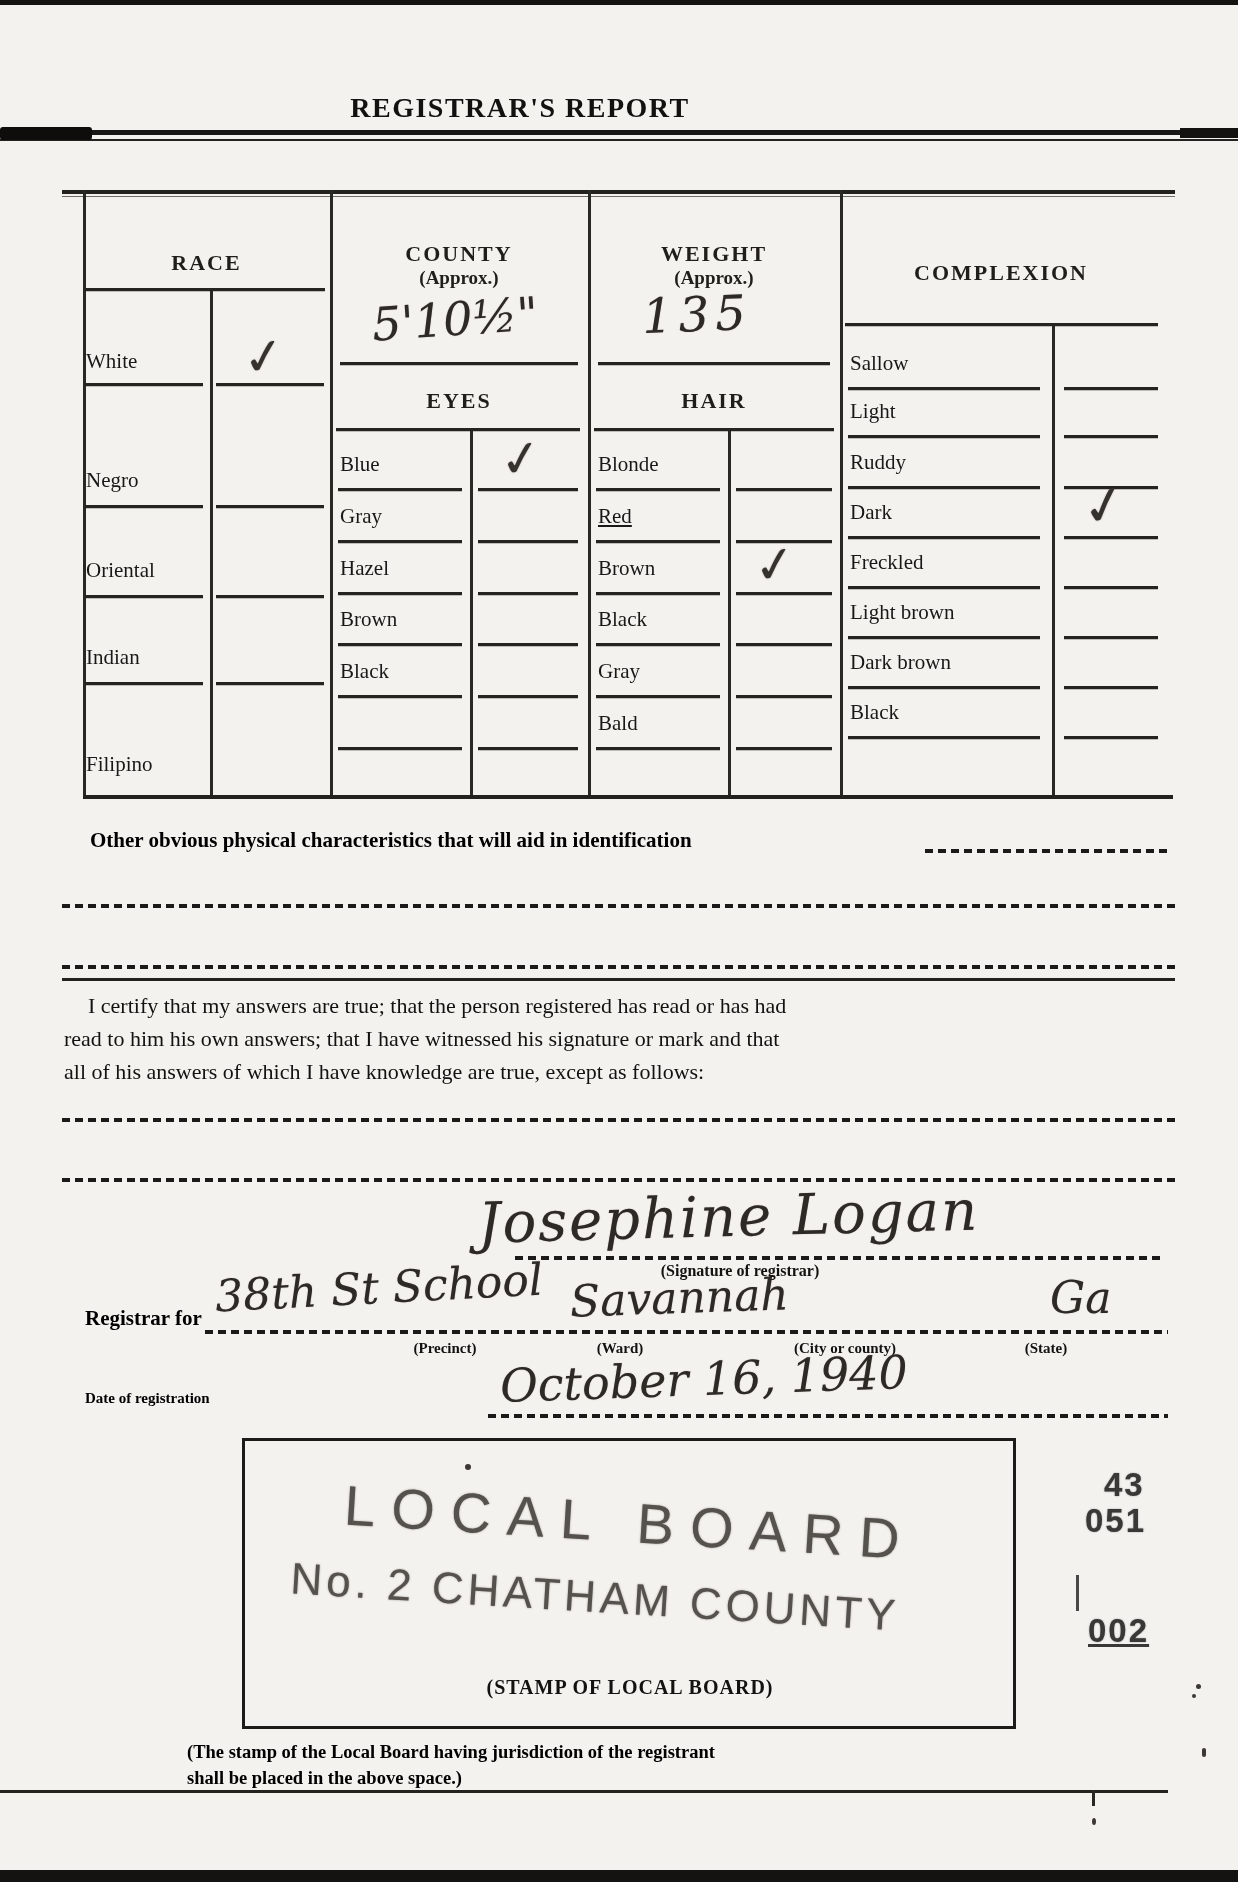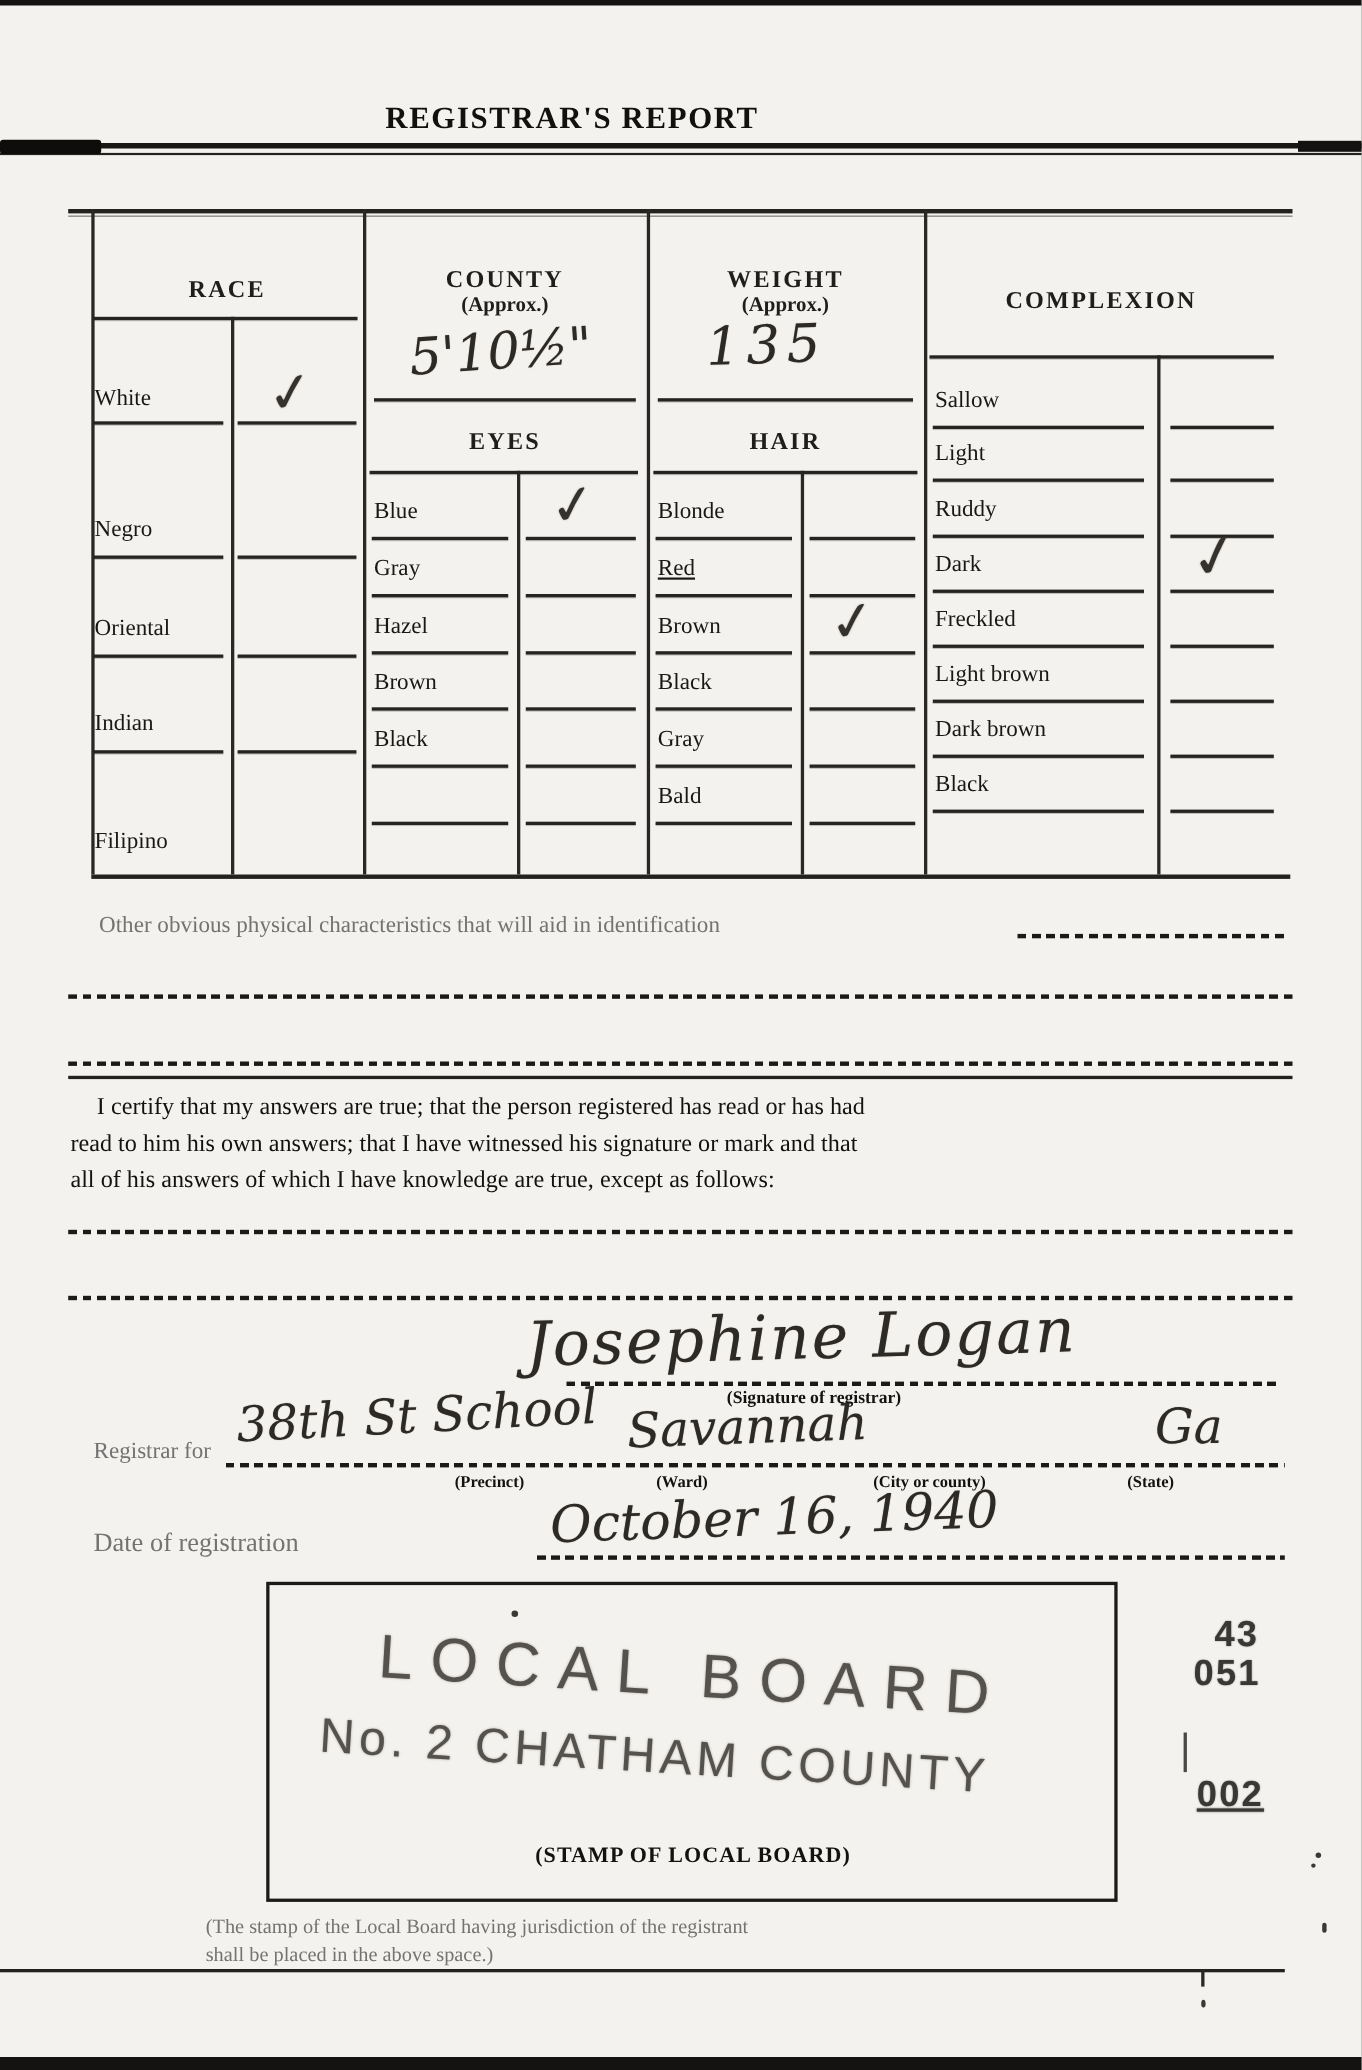--- a/index.html
+++ b/index.html
@@ -5,21 +5,21 @@
   html,body{margin:0;padding:0;background:#777;}
   .page{position:relative;width:1238px;height:1882px;margin:0 auto;background:#f3f2ee;
         font-family:"Liberation Serif",serif;color:#201e1b;overflow:hidden;}
   .abs{position:absolute;white-space:nowrap;}
   .rule{position:absolute;background:#24221f;height:3px;}
   .dash{position:absolute;height:4px;background:repeating-linear-gradient(90deg,#1c1a18 0 8px,transparent 8px 13px);}
   .vline{position:absolute;width:2.5px;background:#2a2825;}
   .u{position:absolute;height:2.5px;background:#262420;box-shadow:0 1px 0 rgba(40,36,32,.25);}
   .hdr{position:absolute;font-weight:700;letter-spacing:2px;text-align:center;white-space:nowrap;}
   .lbl{position:absolute;font-size:21px;color:#1a1816;white-space:nowrap;}
-  .boldlbl{position:absolute;font-weight:400;color:#737373;white-space:nowrap;}
+  .boldlbl{position:absolute;font-weight:700;color:#000000;white-space:nowrap;}
   .sublbl{position:absolute;font-weight:700;font-size:15px;text-align:center;color:#141210;white-space:nowrap;}
   .hand{position:absolute;font-family:"DejaVu Serif",serif;font-style:italic;color:#2d2a26;white-space:nowrap;
         text-shadow:0 0 1px rgba(45,42,38,.4);}
   .check{position:absolute;font-family:"DejaVu Sans",sans-serif;font-weight:700;color:#35312c;
          text-shadow:0 0 1.5px rgba(50,46,40,.5);transform:rotate(-8deg);}
   .stamp{position:absolute;font-family:"Liberation Sans",sans-serif;color:#55514d;white-space:nowrap;
          text-shadow:0 0 2px rgba(80,76,70,.55);transform:rotate(3.5deg);}
   .code{position:absolute;font-family:"Liberation Sans",sans-serif;font-weight:700;color:#3a3836;
         text-shadow:0 0 1.5px rgba(55,52,48,.6);letter-spacing:2px;font-size:33px;}
   .speck{position:absolute;background:#3c3935;border-radius:50%;}
@@ -195,21 +195,21 @@
   <div class="boldlbl" style="left:85px;top:1306px;font-size:21px;">Registrar for</div>
   <div class="hand" style="left:215px;top:1262px;font-size:44px;transform:rotate(-3deg);">38th St School</div>
   <div class="hand" style="left:570px;top:1272px;font-size:44px;transform:rotate(-2deg);">Savannah</div>
   <div class="hand" style="left:1050px;top:1272px;font-size:44px;">Ga</div>
   <div class="dash" style="left:205px;top:1330px;width:963px;"></div>
   <div class="sublbl" style="left:365px;top:1340px;width:160px;">(Precinct)</div>
   <div class="sublbl" style="left:560px;top:1340px;width:120px;">(Ward)</div>
   <div class="sublbl" style="left:745px;top:1340px;width:200px;">(City or county)</div>
   <div class="sublbl" style="left:986px;top:1340px;width:120px;">(State)</div>
 
-  <div class="boldlbl" style="left:85px;top:1390px;font-size:24px;">Date of registration</div>
+  <div class="boldlbl" style="left:85px;top:1390px;font-size:15px;">Date of registration</div>
   <div class="hand" style="left:500px;top:1352px;font-size:46px;transform:rotate(-2deg);">October 16, 1940</div>
   <div class="dash" style="left:488px;top:1414px;width:680px;"></div>
 
   <div class="abs" style="left:242px;top:1438px;width:768px;height:285px;border:3.5px solid #1d1b19;"></div>
   <div class="speck" style="left:465px;top:1464px;width:6px;height:6px;"></div>
   <div class="stamp" style="left:300px;top:1490px;width:660px;text-align:center;font-size:56px;letter-spacing:16px;">LOCAL BOARD</div>
   <div class="stamp" style="left:265px;top:1572px;width:660px;text-align:center;font-size:44px;letter-spacing:4px;">No. 2   CHATHAM COUNTY</div>
   <div class="sublbl" style="left:330px;top:1676px;width:600px;font-size:20px;letter-spacing:1px;">(STAMP OF LOCAL BOARD)</div>
 
   <div class="boldlbl" style="left:187px;top:1742px;font-size:18.5px;">(The stamp of the Local Board having jurisdiction of the registrant</div>

